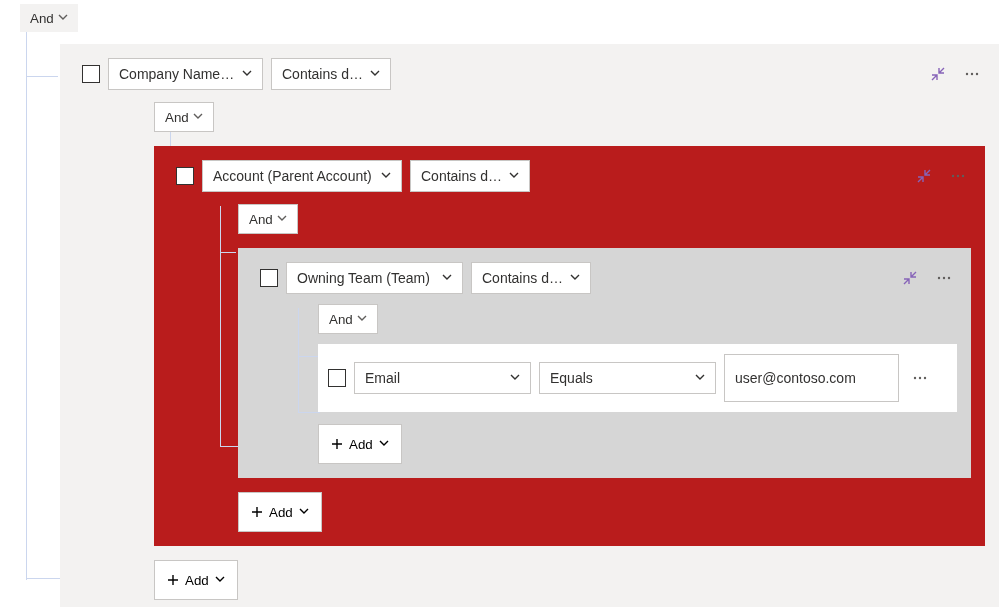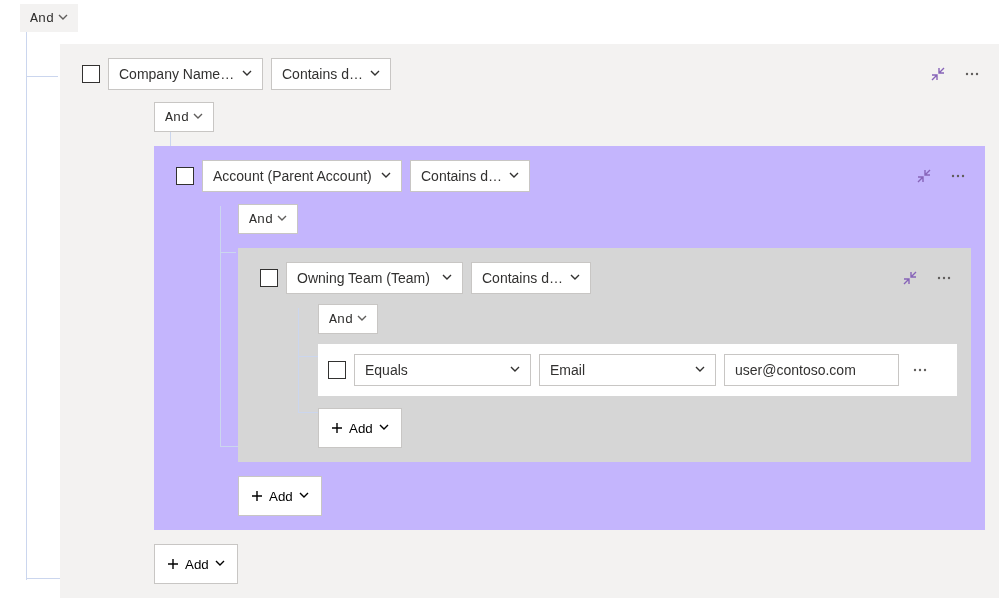--- a/index.html
+++ b/index.html
@@ -20,31 +20,30 @@
   .group-btn {
     display: inline-flex;
     align-items: center;
     gap: 4px;
     height: 28px;
     padding: 0 10px;
     background: #f3f2f1;
     border: none;
     cursor: pointer;
     color: #323130;
-    font-family: Liberation Mono, monospace;
   }
   .group-btn.white { background: #fff; border: 1px solid #c8c6c4; }
   .group-btn .chev { color: #605e5c; }
 
   .level-block {
     background: #f3f2f1;
     padding: 14px 14px 14px 22px;
     position: relative;
   }
-  .level-block.d1 { background: #c4b5fd; }
+  .level-block.d1 { background: #b91c1c; }
   .level-block.d2b { background: #d6d6d6; }
   .white-block { background: #fff; padding: 10px; }
 
   .row {
     display: flex;
     align-items: center;
     gap: 8px;
     position: relative;
   }
   .row .spacer { flex: 1; }
@@ -69,21 +68,21 @@
     min-width: 0;
     white-space: nowrap;
     overflow: hidden;
   }
   .select .txt { overflow: hidden; text-overflow: ellipsis; white-space: nowrap; }
   .select.w155 { width: 155px; }
   .select.w195 { width: 177px; }
   .select.w200 { width: 200px; }
   .select.w120 { width: 120px; }
   .txtinput {
-    height: 32px;
+    height: 48px;
     border: 1px solid #c8c6c4;
     background: #fff;
     padding: 0 10px;
     display: flex;
     align-items: center;
     width: 175px;
   }
 
   .add-btn {
     display: inline-flex;
@@ -299,29 +298,29 @@
                         <use href="#chev"></use>
                       </svg>
                     </span>
                 </button>
 
                 
                 <div class="white-block" style="margin-top:10px">
                   <div class="row">
                     <div class="checkbox"></div>
                     <div class="select w195">
-                      <span class="txt">Equals</span>
+                      <span class="txt">Email</span>
                       <span class="chev">
                           <svg viewBox="0 0 10 10">
                             <use href="#chev"></use>
                           </svg>
                         </span>
                     </div>
                     <div class="select w195">
-                      <span class="txt">Email</span>
+                      <span class="txt">Equals</span>
                       <span class="chev">
                           <svg viewBox="0 0 10 10">
                             <use href="#chev"></use>
                           </svg>
                         </span>
                     </div>
                     <div class="txtinput">
                       <span>user@contoso.com</span>
                     </div>
                     <div class="icon-btn">

